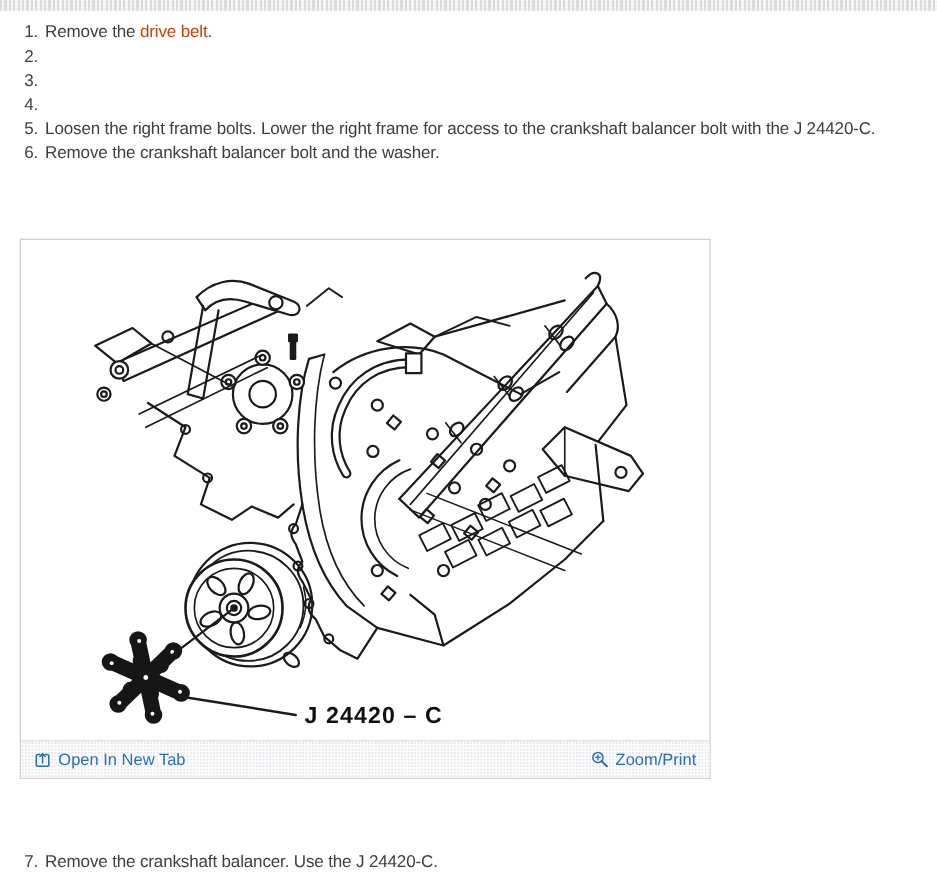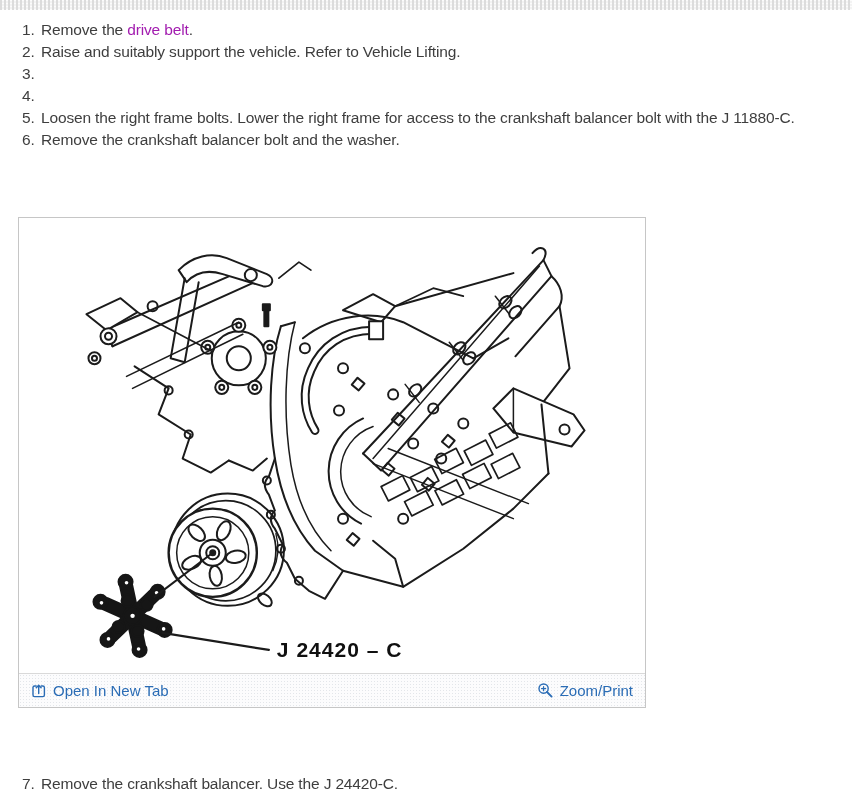--- a/index.html
+++ b/index.html
@@ -13,21 +13,21 @@
   .top-band{
     position:absolute;top:0;left:0;width:852px;height:10px;
     background-color:#f3f3f3;
     background-image:
       repeating-linear-gradient(90deg,#dcdcdc 0 2px,rgba(255,255,255,0) 2px 4px),
       repeating-linear-gradient(0deg,rgba(255,255,255,.75) 0 1px,rgba(255,255,255,0) 1px 3px);
   }
   .steps{position:absolute;top:19px;left:22px;width:822px;}
   .step{display:flex;line-height:22px;font-size:15.5px;letter-spacing:-0.15px;white-space:nowrap;}
   .step .num{min-width:15px;margin-right:4px;text-align:left;}
-  a.link-inline{color:#a21caf;text-decoration:none;cursor:pointer;}
+  a.link-inline{color:#c2410c;text-decoration:none;cursor:pointer;}
   .figure-panel{
     position:absolute;left:18px;top:217px;width:628px;height:491px;
     border:1px solid #c6c6c6;box-sizing:border-box;background:#fff;
   }
   .figure-body{position:absolute;left:0;top:0;right:0;bottom:34px;overflow:hidden;}
   .figure-body svg{display:block;width:100%;height:100%;}
   .figure-footer{
     position:absolute;left:0;right:0;bottom:0;height:34px;box-sizing:border-box;
     border-top:1px solid #d9d9d9;
     display:flex;justify-content:space-between;align-items:center;
@@ -53,31 +53,30 @@
 
 <div class="top-band"></div>
 
 <div class="steps">
   <div class="step">
     <span class="num">1.</span>
     <span class="txt"><span>Remove the </span><a class="link-inline">drive belt</a><span>.</span></span>
   </div>
   <div class="step">
     <span class="num">2.</span>
-    <span class="txt">Raise and suitably support the vehicle. Refer to Vehicle Lifting.</span>
   </div>
   <div class="step">
     <span class="num">3.</span>
   </div>
   <div class="step">
     <span class="num">4.</span>
   </div>
   <div class="step">
     <span class="num">5.</span>
-    <span class="txt">Loosen the right frame bolts. Lower the right frame for access to the crankshaft balancer bolt with the J 11880-C.</span>
+    <span class="txt">Loosen the right frame bolts. Lower the right frame for access to the crankshaft balancer bolt with the J 24420-C.</span>
   </div>
   <div class="step">
     <span class="num">6.</span>
     <span class="txt">Remove the crankshaft balancer bolt and the washer.</span>
   </div>
 </div>
 
 <div class="figure-panel">
   <div class="figure-body">
 

